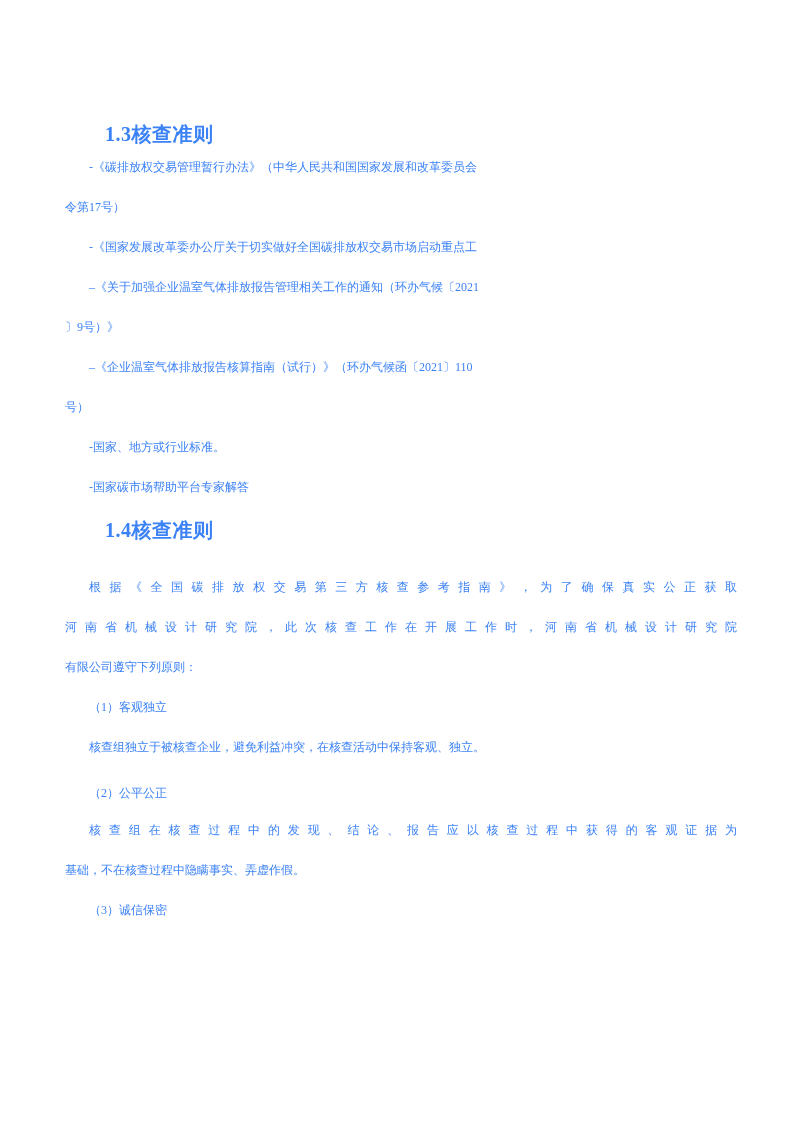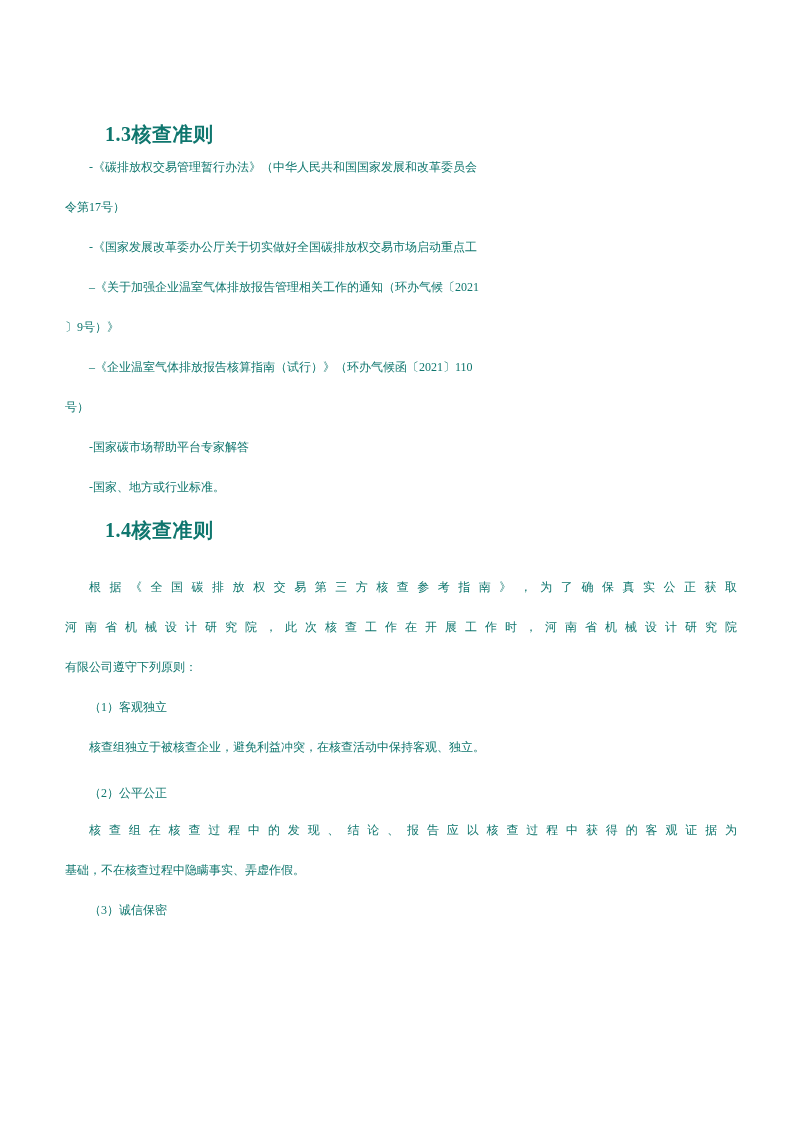--- a/index.html
+++ b/index.html
@@ -5,21 +5,21 @@
   html, body {
     margin: 0;
     padding: 0;
     background: #ffffff;
   }
   .page {
     position: relative;
     width: 800px;
     height: 944px;
     background: #ffffff;
-    color: #0f766e;
+    color: #3b82f6;
     font-family: "Liberation Serif", "DejaVu Serif", serif;
     box-sizing: border-box;
     padding: 121px 63px 0 65px;
     overflow: hidden;
   }
   .doc-section {
     margin: 0;
     padding: 0;
   }
   .heading {
@@ -59,22 +59,22 @@
 
   <section class="doc-section">
     <h2 class="heading">1.3核查准则</h2>
     <div class="line indent">-《碳排放权交易管理暂行办法》（中华人民共和国国家发展和改革委员会</div>
     <div class="line">令第17号）</div>
     <div class="line indent">-《国家发展改革委办公厅关于切实做好全国碳排放权交易市场启动重点工</div>
     <div class="line indent">–《关于加强企业温室气体排放报告管理相关工作的通知（环办气候〔2021</div>
     <div class="line">〕9号）》</div>
     <div class="line indent">–《企业温室气体排放报告核算指南（试行）》（环办气候函〔2021〕110</div>
     <div class="line">号）</div>
+    <div class="line indent">-国家、地方或行业标准。</div>
     <div class="line indent">-国家碳市场帮助平台专家解答</div>
-    <div class="line indent">-国家、地方或行业标准。</div>
   </section>
 
   <section class="doc-section">
     <h2 class="heading heading-2">1.4核查准则</h2>
     <div class="line indent justify">根据《全国碳排放权交易第三方核查参考指南》，为了确保真实公正获取</div>
     <div class="line justify">河南省机械设计研究院，此次核查工作在开展工作时，河南省机械设计研究院</div>
     <div class="line">有限公司遵守下列原则：</div>
     <div class="line indent">（1）客观独立</div>
     <div class="line indent">核查组独立于被核查企业，避免利益冲突，在核查活动中保持客观、独立。</div>
     <div class="line indent tight">（2）公平公正</div>

